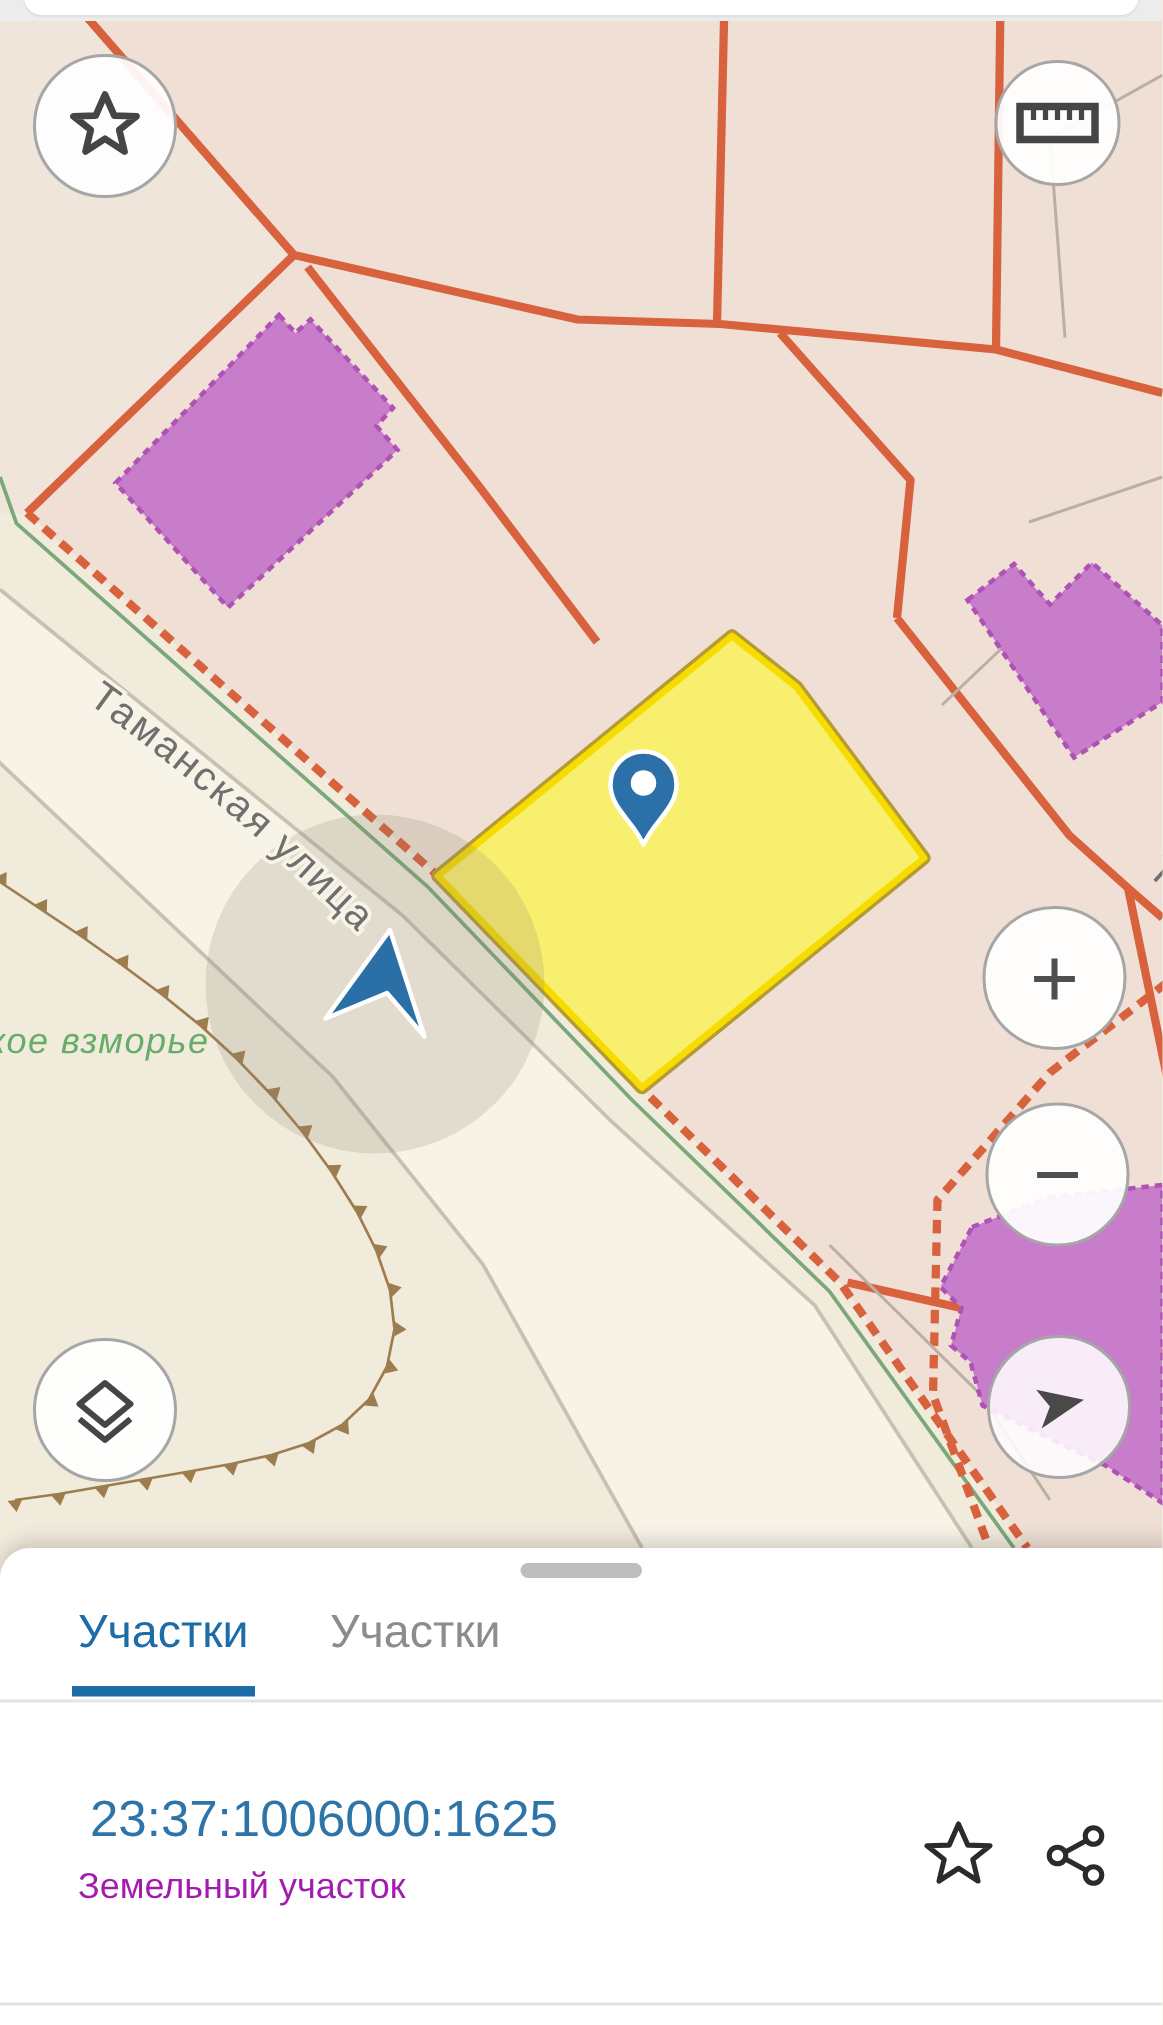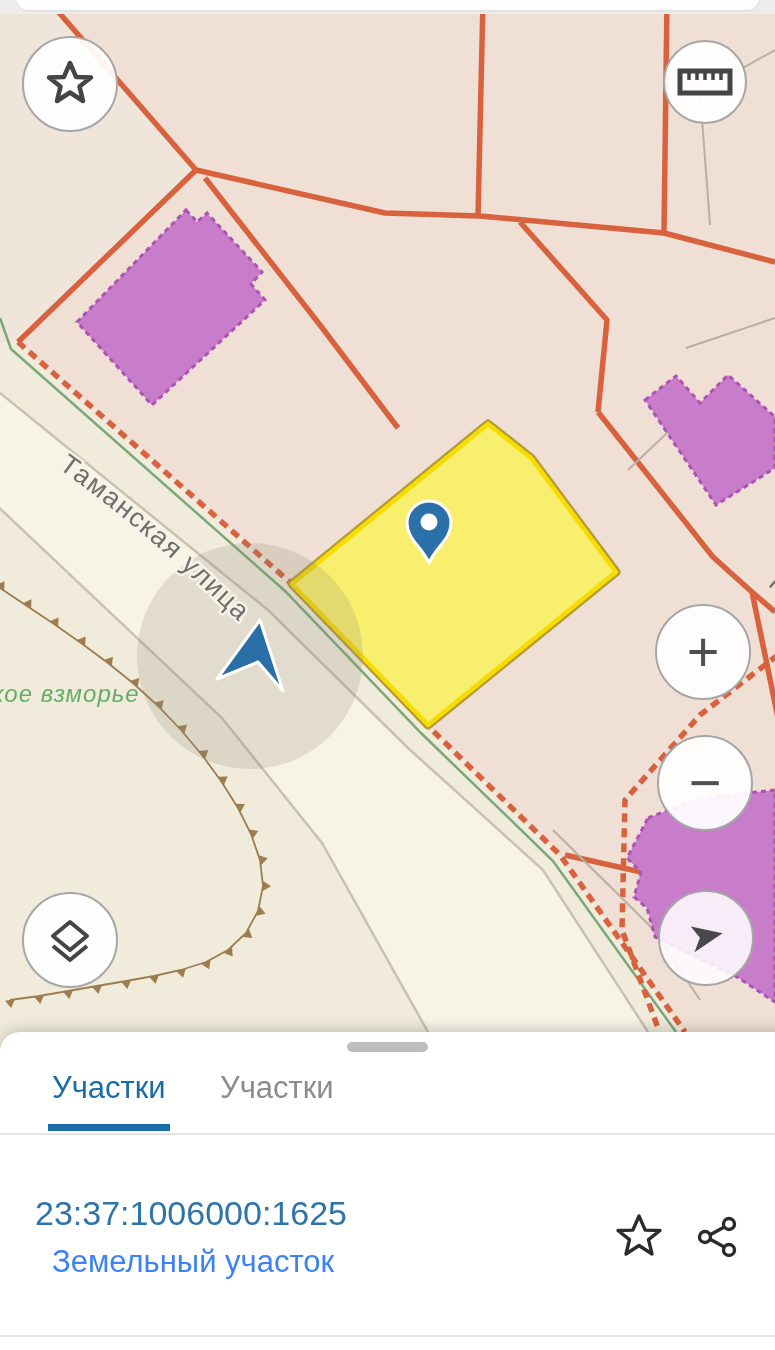--- a/index.html
+++ b/index.html
@@ -21,22 +21,22 @@
   .glyph{font-size:56px;font-weight:400;color:#4f4f4f;line-height:1;user-select:none;}
 
   
   .sheet{position:absolute;left:0;top:1032px;width:775px;height:318px;background:#ffffff;
     border-radius:20px 20px 0 0;box-shadow:0 -3px 14px rgba(0,0,0,.18);z-index:40;padding-left:20px;}
   .handle{position:absolute;left:347px;top:10px;width:81px;height:10px;border-radius:5px;background:#bdbdbd;}
   .tab{position:absolute;top:38px;font-size:31px;color:#8c8c8c;cursor:pointer;}
   .tab.active{color:#1c6ca8;}
   .tab-underline{position:absolute;left:48px;top:92px;width:122px;height:7px;background:#1c6ca8;}
   .divider{position:absolute;left:0;width:775px;height:2px;background:#e4e4e4;}
-  .cad-link{position:absolute;left:35px;top:162px;font-size:34px;color:#2f74a8;cursor:pointer;}
-  .type-label{position:absolute;left:52px;top:212px;font-size:31px;color:#3b82f6;}
+  .cad-link{position:absolute;left:60px;top:162px;font-size:34px;color:#2f74a8;cursor:pointer;}
+  .type-label{position:absolute;left:52px;top:212px;font-size:24px;color:#a21caf;}
   .row-icon{position:absolute;cursor:pointer;}
 </style>
 </head>
 <body>
 
 <div class="app">
 
   <div class="map-wrap">
     <svg width="775" height="1040" viewBox="0 0 775 1040" xmlns="http://www.w3.org/2000/svg">
       <defs>

